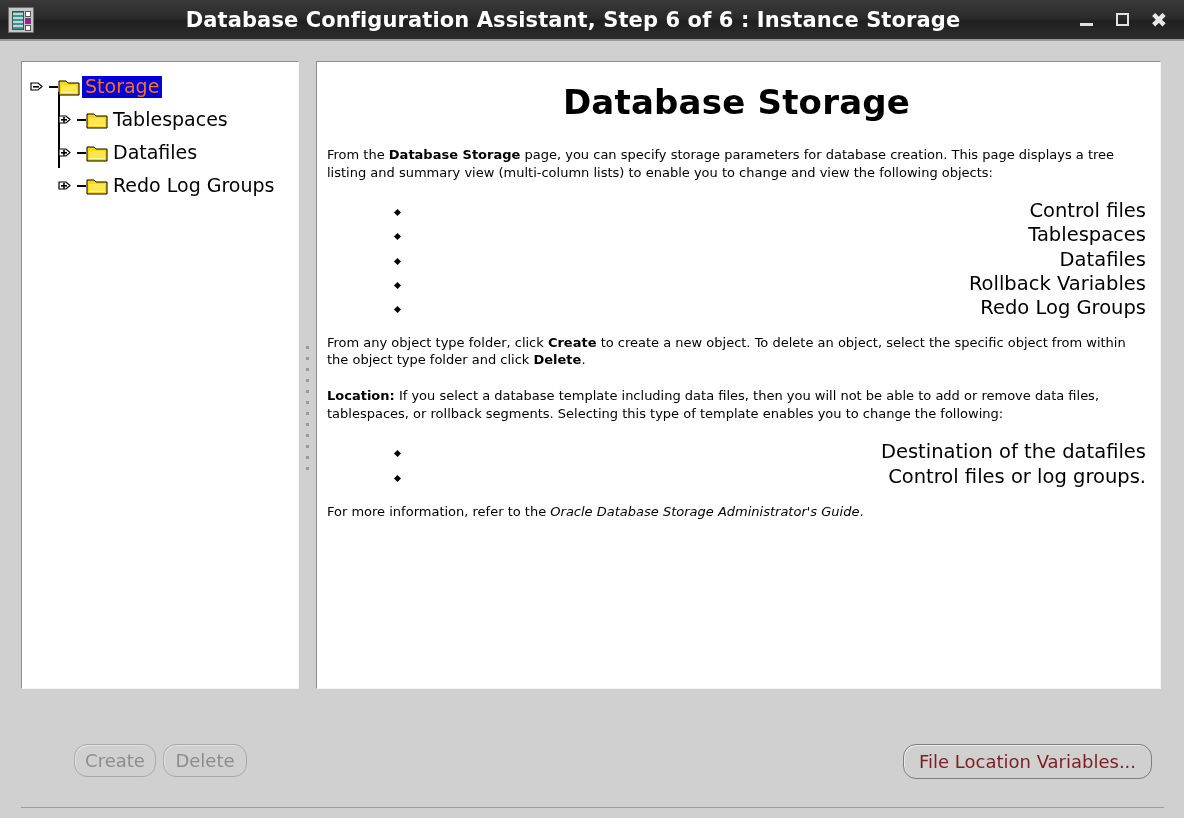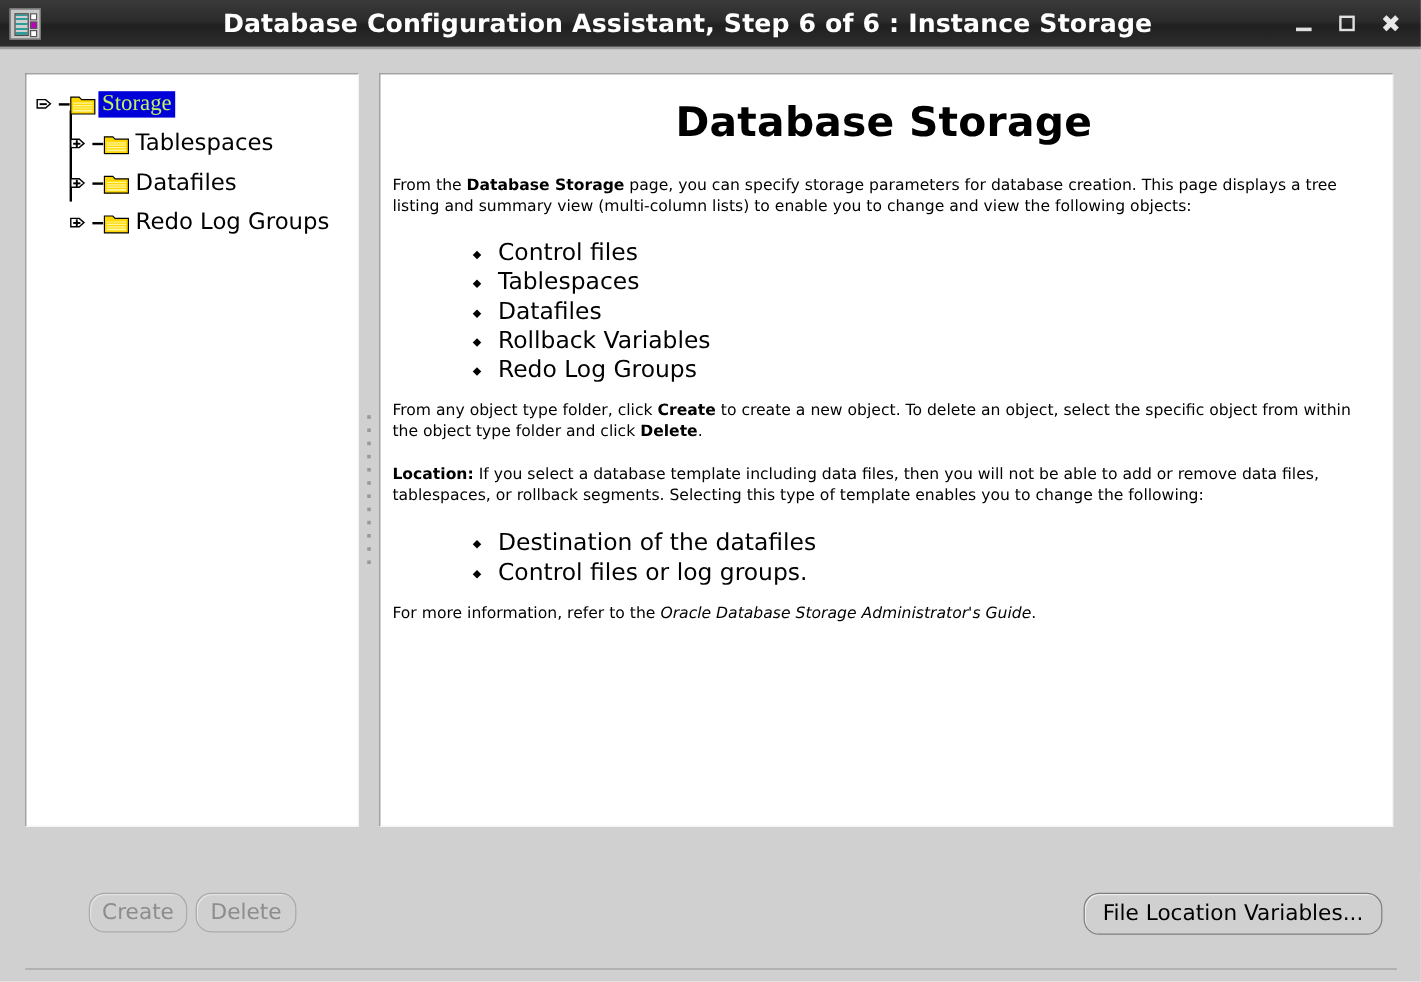--- a/index.html
+++ b/index.html
@@ -157,22 +157,21 @@
     margin-right: 2px;
     position: relative;
   }
   .folder svg { display: block; }
   .tree-label {
     padding: 1px 3px 2px 3px;
     line-height: 1;
   }
   .tree-label.selected {
     background: #0000d8;
-    color: #bef264;
-    font-family: Liberation Serif, serif;
+    color: #f97316;
   }
   .vline {
     position: absolute;
     left: 36px;
     top: 30px;
     width: 2px;
     height: 76px;
     background: #000;
   }
 
@@ -216,20 +215,21 @@
   .doc-p {
     font-size: 13px;
     line-height: 1.36;
     margin: 0 0 18px 0;
     text-align: left;
   }
   .doc-ul {
     margin: 0 0 14px 0;
     padding: 0 0 0 66px;
     list-style: none;
+    text-align: right;
   }
   .doc-ul li {
     font-size: 19.5px;
     line-height: 1.235;
     position: relative;
     padding-left: 22px;
   }
   .doc-ul li::before {
     content: "";
     position: absolute;
@@ -240,21 +240,21 @@
     transform: rotate(45deg);
   }
   .doc-p b { font-weight: bold; }
   .doc-p i { font-style: italic; }
 
   
   .btn {
     background: #d0d0d0;
     border: 1px solid #7e7e7e;
     border-radius: 13px;
-    color: #000000;
+    color: #7f1d1d;
     font-size: 18px;
     font-family: "DejaVu Sans", sans-serif;
     display: inline-flex;
     align-items: center;
     justify-content: center;
     box-sizing: border-box;
     position: absolute;
     box-shadow: inset 1px 1px 0 #ebebeb;
   }
   .btn.disabled {

